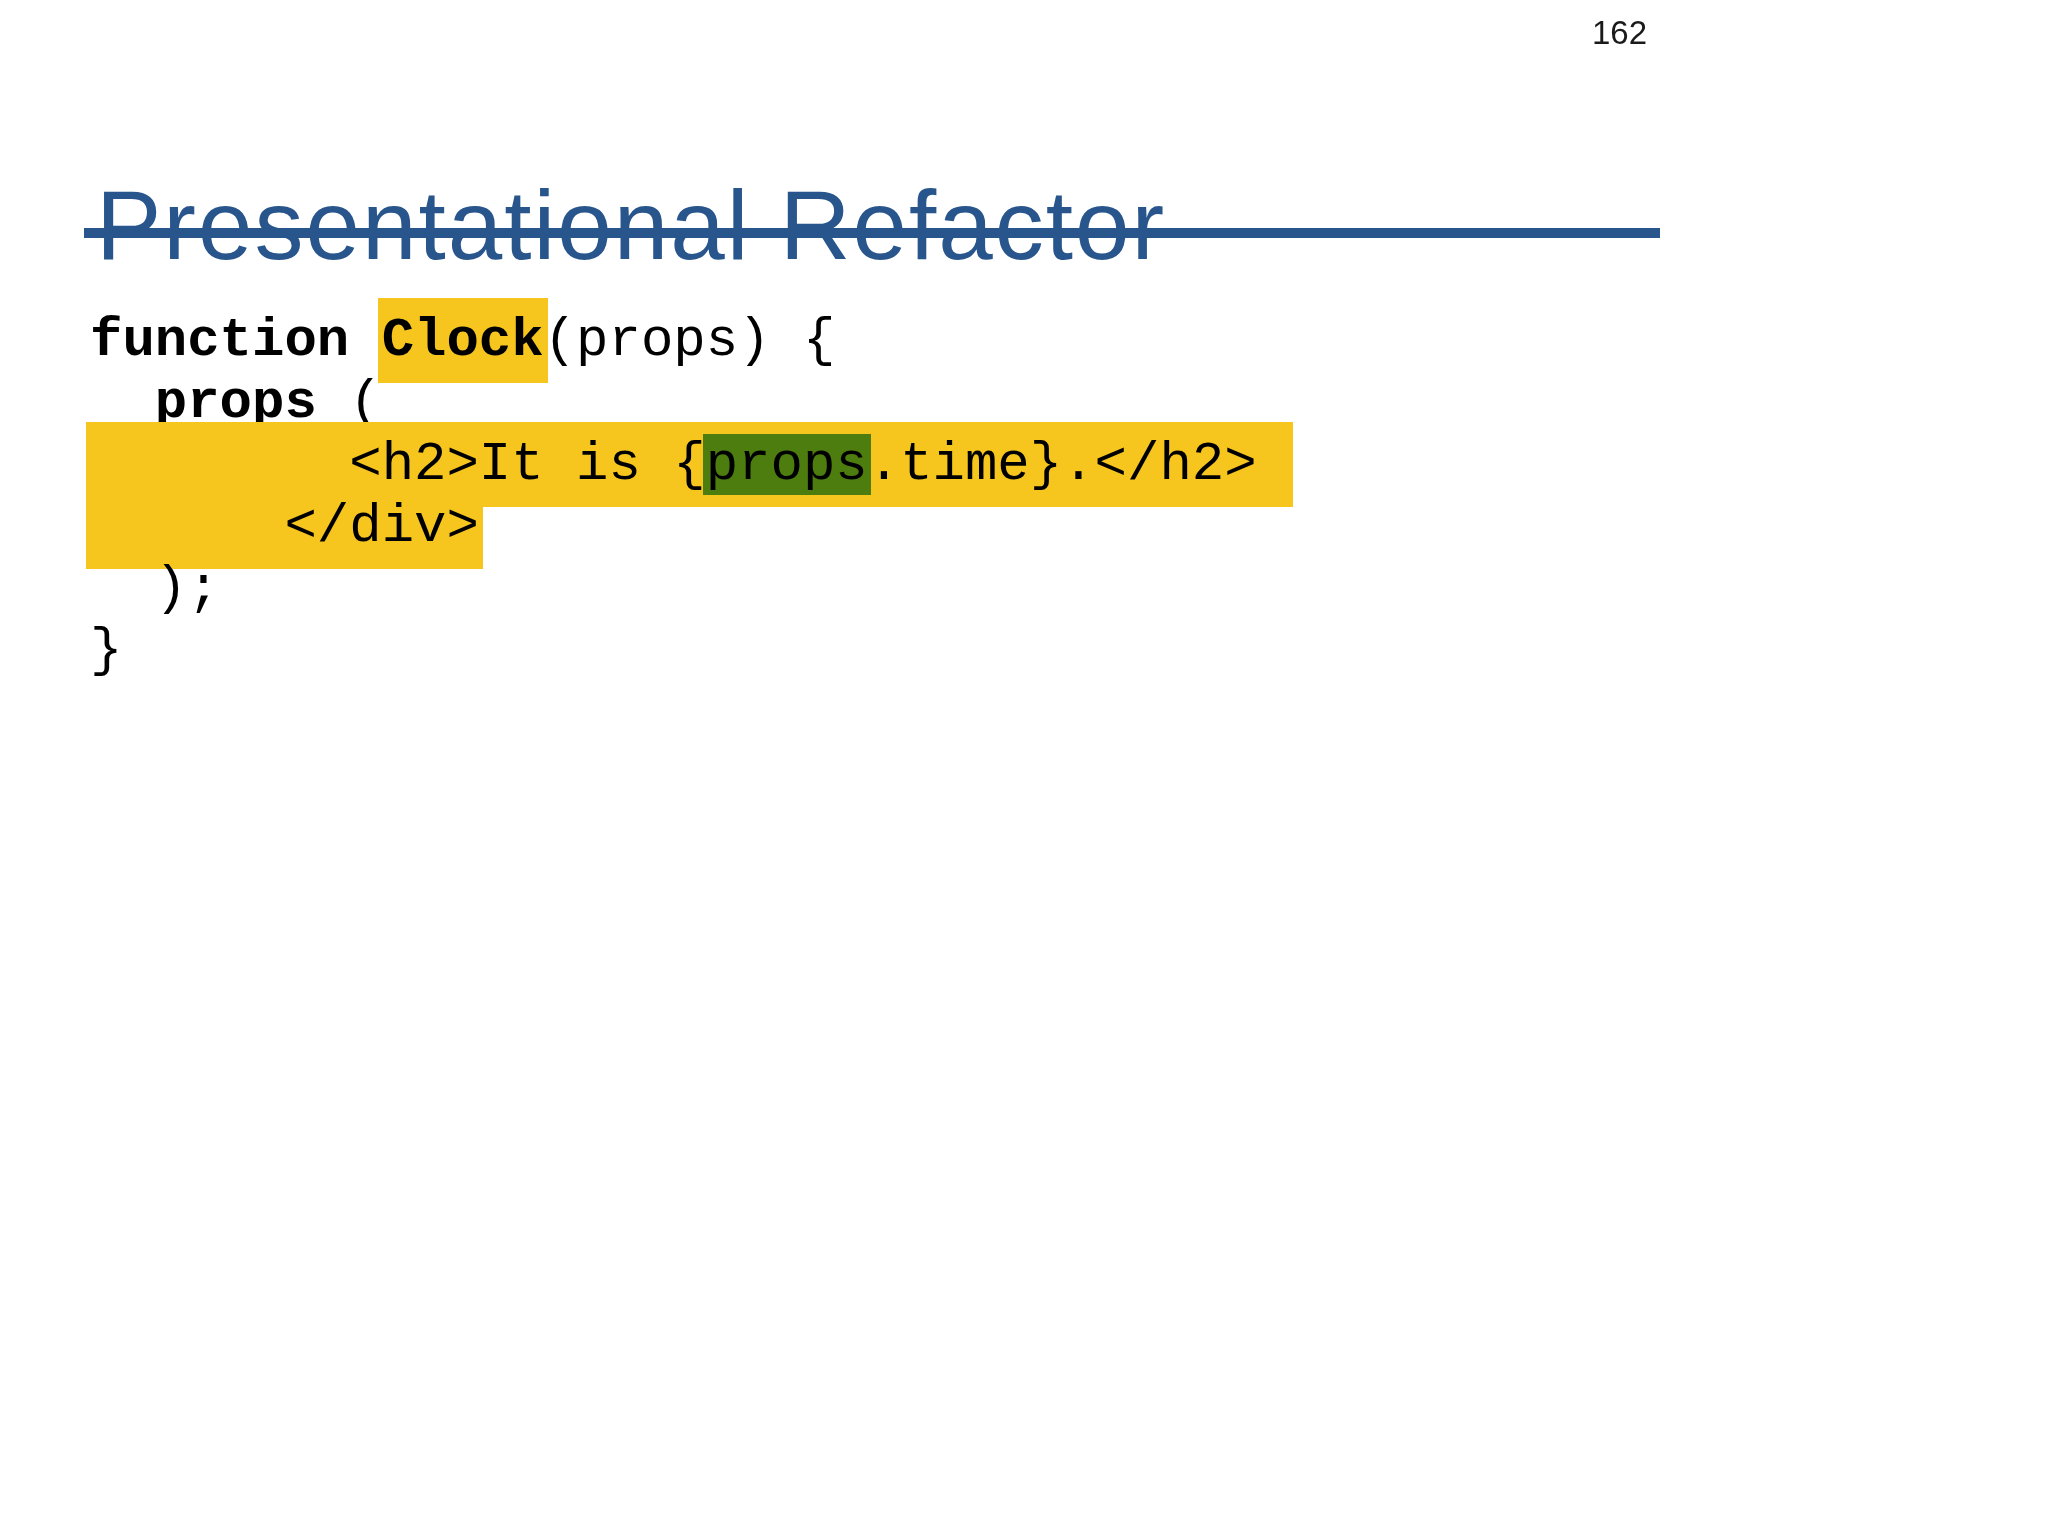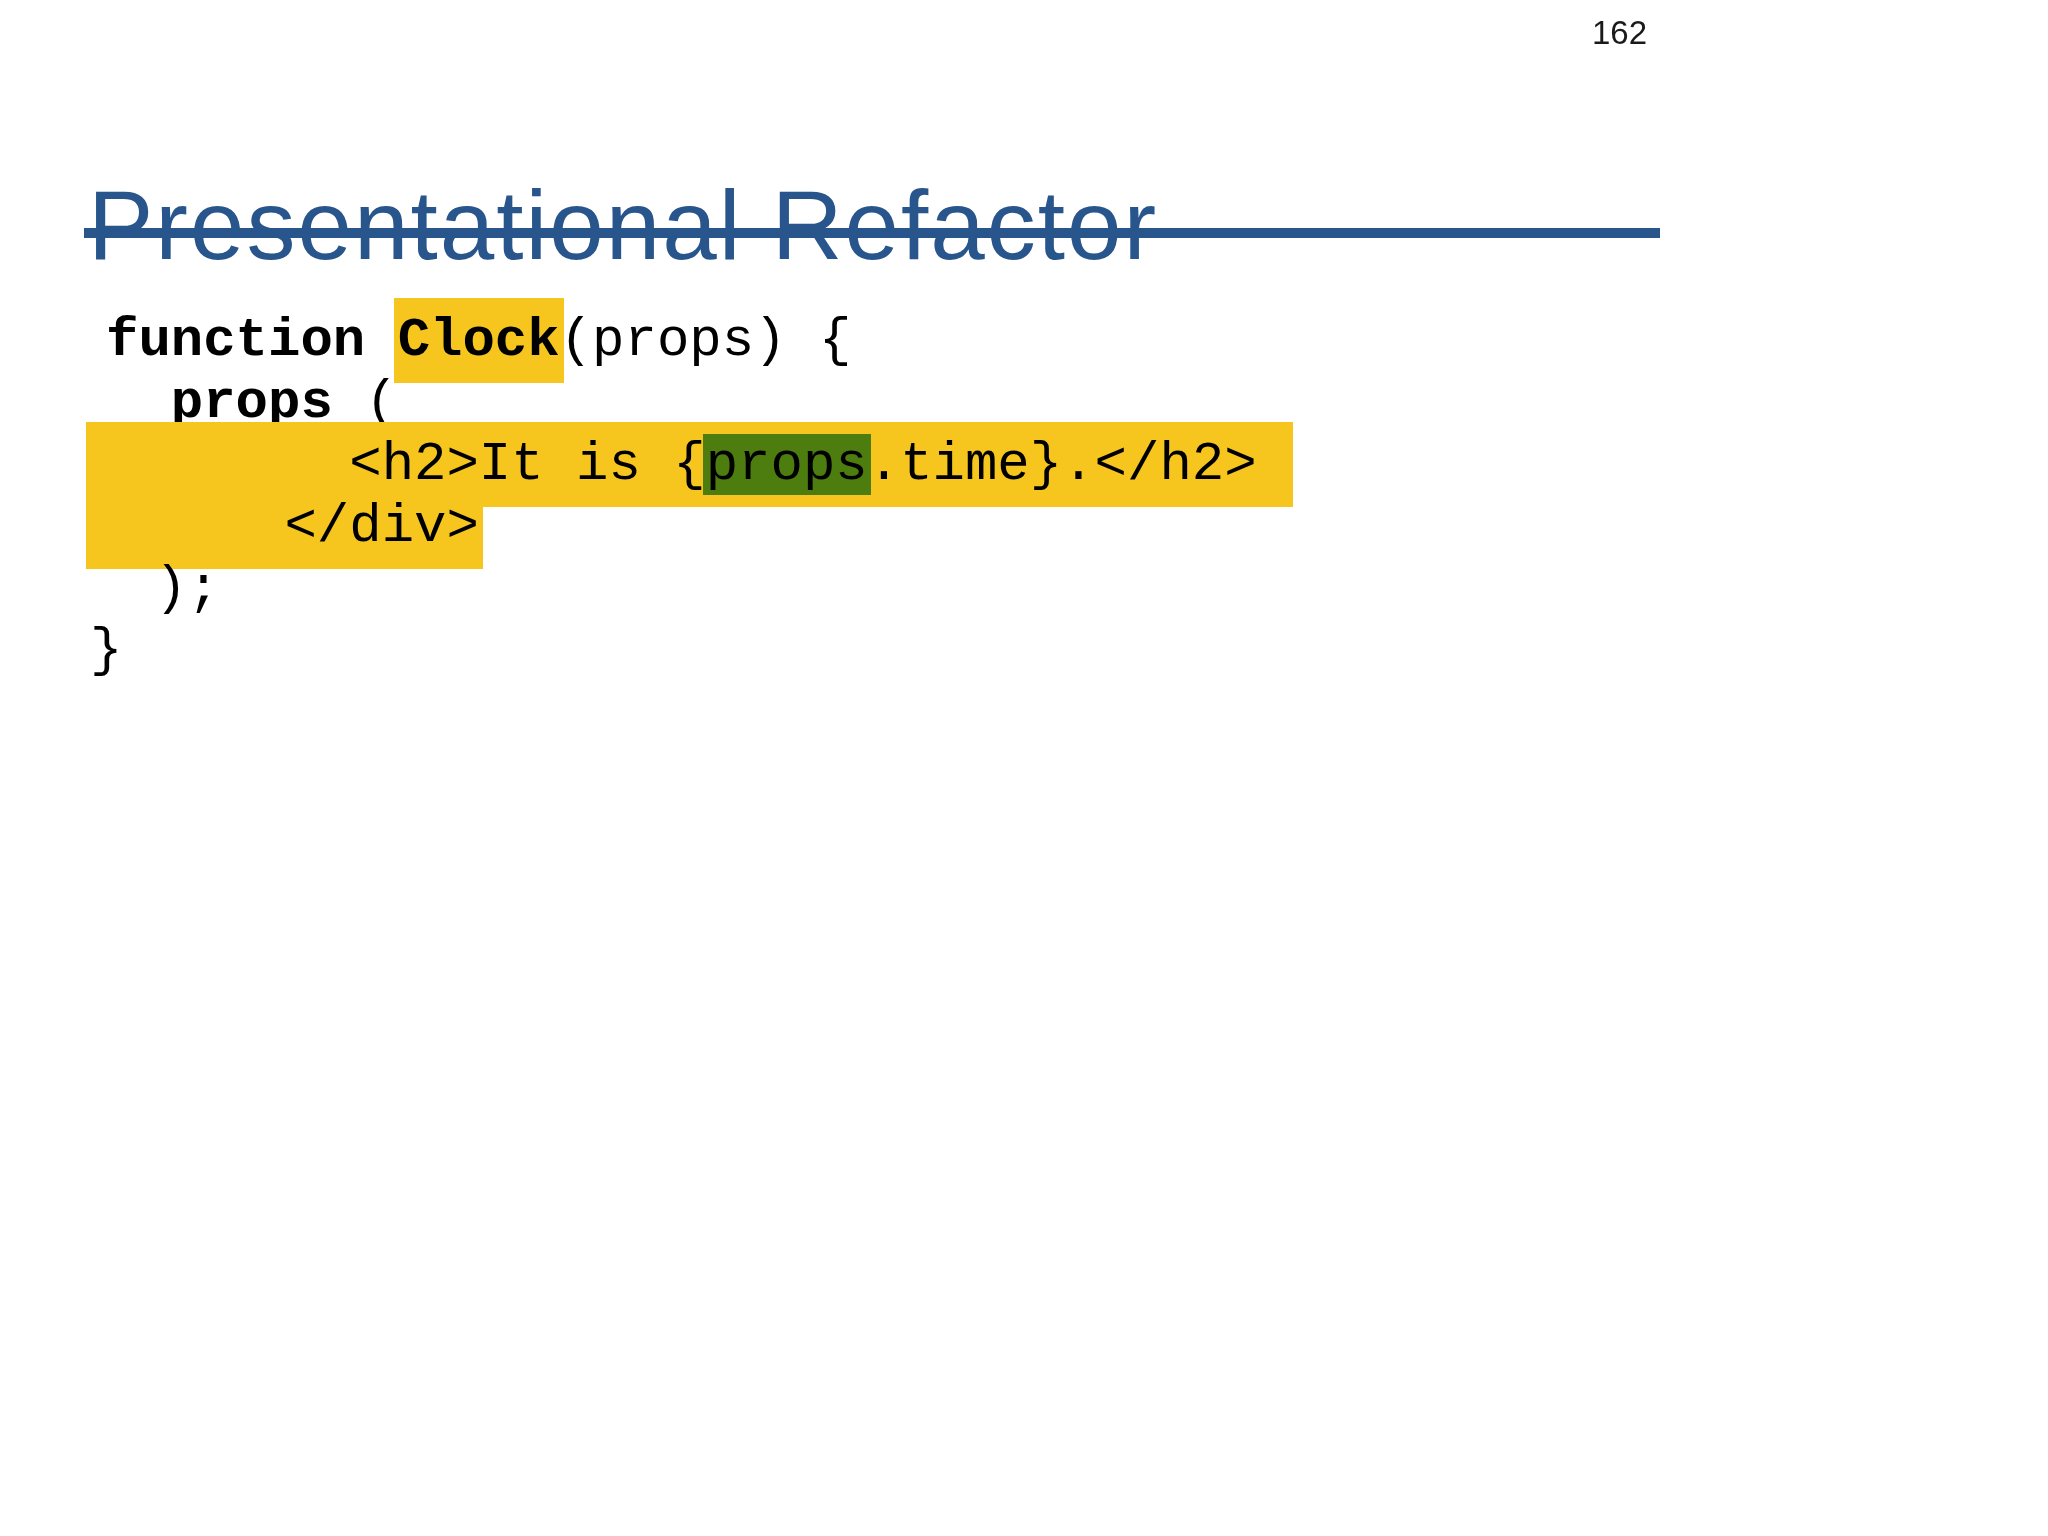--- a/index.html
+++ b/index.html
@@ -14,21 +14,21 @@
   .page-num {
     position: absolute;
     top: 16px;
     right: 13px;
     font-size: 33px;
     line-height: 1;
     color: #1a1a1a;
   }
   .title {
     position: absolute;
-    left: 88px;
+    left: 96px;
     top: 110px;
     font-size: 98px;
     line-height: 1;
     font-weight: 400;
     letter-spacing: 2px;
     color: #28558C;
     white-space: nowrap;
   }
   .rule {
     position: absolute;
@@ -44,21 +44,21 @@
     top: 310px;
     font-family: "Liberation Mono", monospace;
     font-size: 54px;
     color: #000000;
   }
   .code-line {
     white-space: pre;
     height: 62px;
     line-height: 62px;
   }
-  .kw { font-weight: 700; margin-left: 16px; }
+  .kw { font-weight: 700; }
   .hl-y {
     background: #F6C61E;
     padding: 12px 4px;
     margin: 0 -4px;
   }
   .hl-b {
     background: #4d7c0f;
     padding: 0 3px;
     margin: 0 -3px;
   }

